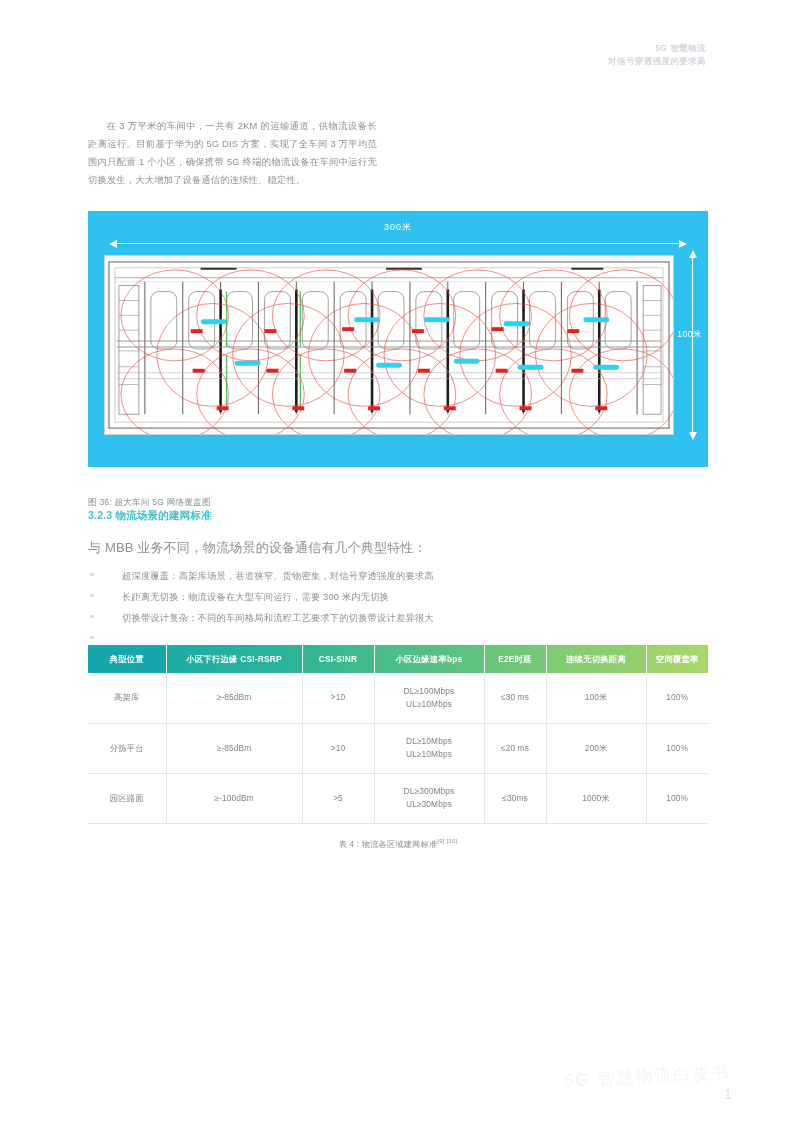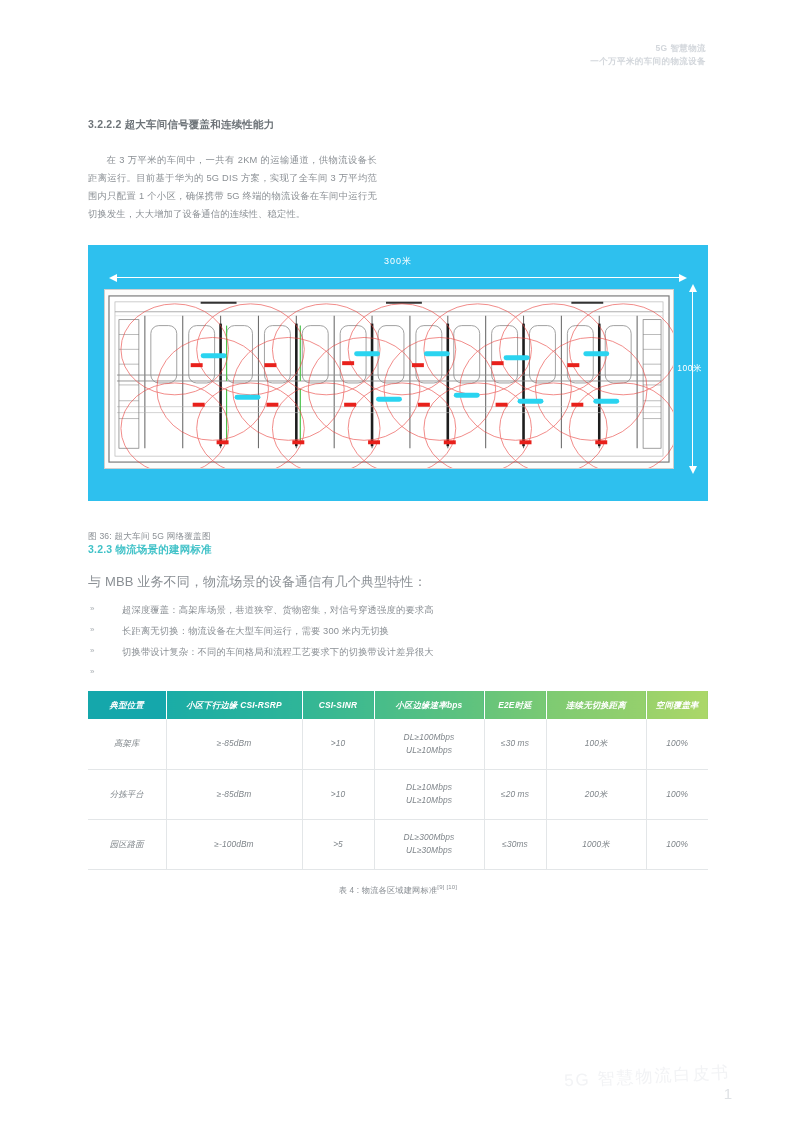--- a/index.html
+++ b/index.html
@@ -166,25 +166,24 @@
   }
   ul.bullets li .bullet-mark {
     position: absolute;
     left: 2px; top: 0;
     color: #a8adb2;
     font-size: 8px;
   }
 
   
   table.spec {
-    margin-top: 28px;
+    margin-top: 16px;
     width: 620px;
     border-collapse: collapse;
     table-layout: fixed;
-    font-style: italic;
   }
   table.spec thead th {
     color: #ffffff;
     font-size: 8.4px;
     font-weight: 700;
     height: 28px;
     text-align: center;
     letter-spacing: .2px;
     vertical-align: middle;
     border-right: 1.5px solid #ffffff;
@@ -241,26 +240,25 @@
     font-size: 15px;
   }
 </style>
 </head>
 <body>
 
 <div class="page">
 
   <div class="doc-header">
     <div>5G 智慧物流</div>
-    <div>一个万平米的车间的物流设备</div>
+    <div>对信号穿透强度的要求高</div>
   </div>
 
   <div class="content">
 
-    <h2 class="sec-title">3.2.2.2 超大车间信号覆盖和连续性能力</h2>
 
     <div class="cols">
       <div class="col">
         <p>在 3 万平米的车间中，一共有 2KM 的运输通道，供物流设备长距离运行。目前基于华为的 5G DIS 方案，实现了全车间 3 万平均范围内只配置 1 个小区，确保携带 5G 终端的物流设备在车间中运行无切换发生，大大增加了设备通信的连续性、稳定性。</p>
       </div>
     </div>
 
     <div class="figure">
       <div class="fig-dimlabel-top">300米</div>
       <div class="arrow-h"></div>

